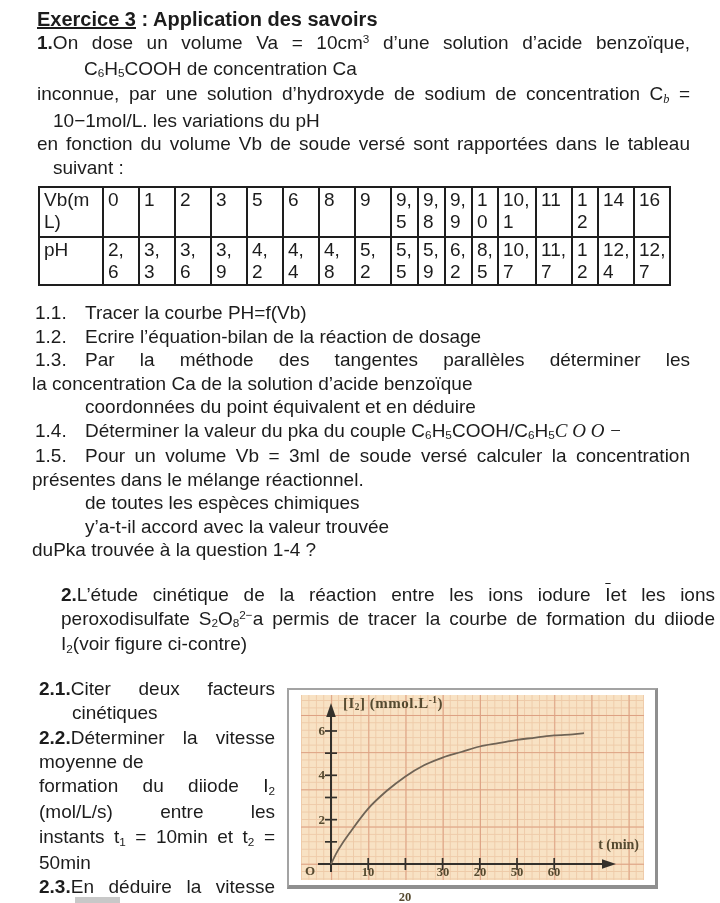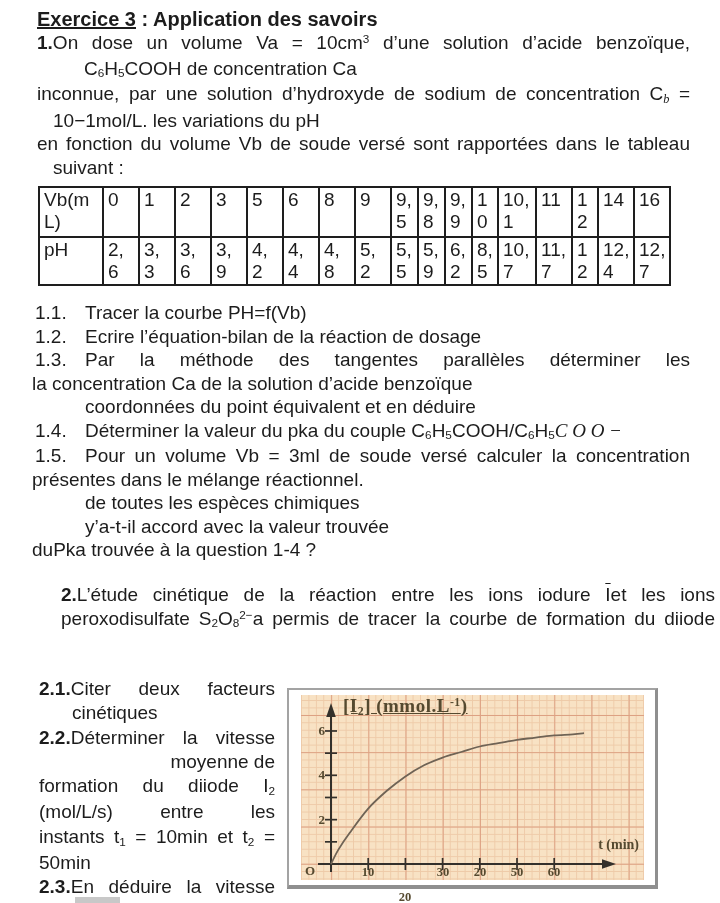--- a/index.html
+++ b/index.html
@@ -27,39 +27,39 @@
   .q .ln{position:relative;line-height:23.5px;min-height:23.5px;}
   .qnum{position:absolute;left:3px;top:0;font-weight:400;}
   .qtxt{padding-left:53px;display:block;}
   .cont{padding-left:53px;}
   
   table{border-collapse:collapse;table-layout:fixed;}
   td{border:2px solid #1e1e1e;vertical-align:top;text-align:left;
      padding:1px 2px 1px 4px;line-height:22px;white-space:pre-line;font-size:19px;}
   
   .lc .ln{line-height:24.3px;min-height:24.3px;}
-  .lc-center{text-align:right;}
+  .lc-center{text-align:left;}
   .lc-ind{padding-left:33px;}
   
   .chart{left:287px;top:688px;width:371px;height:201px;background:#fff;
          border:2px solid var(--frame);border-bottom:4px solid var(--frame-dark);border-right:3px solid var(--frame-dark);
          padding:5px 12px 7px 12px;}
   .plot{position:relative;width:343px;height:185px;background:
       linear-gradient(to right, var(--grid-major) 1px, transparent 1px) -7px 0 / 37.2px 100%,
       linear-gradient(to bottom, var(--grid-major) 1px, transparent 1px) 0 20px / 100% 37.2px,
       linear-gradient(to right, var(--grid-minor) 1px, transparent 1px) 0 0 / 7.44px 100%,
       linear-gradient(to bottom, var(--grid-minor) 1px, transparent 1px) 0 5px / 100% 7.44px,
       var(--chart-bg);}
   .plot svg{position:absolute;left:0;top:0;}
   .ax{stroke:var(--axis);stroke-width:2;}
   .tk{stroke:var(--axis);stroke-width:1.7;}
   .ah{fill:var(--axis);}
   .crv{fill:none;stroke:var(--curve);stroke-width:1.8;}
   .clab{position:absolute;font-family:"Liberation Serif",serif;font-weight:700;color:var(--chart-text);}
-  .ylab{left:42px;top:0px;font-size:19px;letter-spacing:.5px;text-decoration:underline;}
+  .ylab{left:42px;top:0px;font-size:15px;letter-spacing:.5px;}
   .xlab{left:238px;top:142px;width:100px;text-align:right;font-size:14px;}
   .olab{left:4px;top:168px;font-size:13px;}
   .yt{width:24px;text-align:right;font-size:13px;}
   .xt{width:24px;text-align:center;font-size:12.5px;top:170px;}
   .artifact{left:75px;top:897px;width:45px;height:6px;background:#c8c8c8;}
 </style>
 </head>
 <body>
 
 <div class="page">
@@ -189,20 +189,21 @@
       </div>
     <div class="ln"><span>présentes dans le mélange réactionnel.</span></div>
     <div class="ln cont"><span>de toutes les espèces chimiques</span></div>
     <div class="ln cont"><span>y’a-t-il accord avec la valeur trouvée</span></div>
     <div class="ln"><span>duPka trouvée à la question 1-4 ?</span></div>
   </div>
 
   <div class="abs blk" style="left:36px;top:583px;width:654px;margin-left:25px;">
     <div class="ln just"><span class="b">2.</span><span>L’étude cinétique de la réaction entre les ions iodure </span><span class="ov">I</span><span>et les ions</span></div>
     <div class="ln just"><span>peroxodisulfate S</span><span class="sb">2</span><span>O</span><span class="sb">8</span><span class="sp">2−</span><span>a permis de tracer la courbe de formation du diiode</span></div>
+    <div class="ln"><span>I</span><span class="sb">2</span><span>(voir figure ci-contre)</span></div>
   </div>
 
   <div class="abs lc" style="left:39px;top:677px;width:236px;">
     <div class="ln just"><span class="b">2.1.</span><span><span>Citer deux facteurs</span></span></div>
     <div class="ln lc-ind"><span>cinétiques</span></div>
     <div class="ln just"><span class="b">2.2.</span><span><span>Déterminer la vitesse</span></span></div>
     <div class="ln lc-center"><span>moyenne de</span></div>
     <div class="ln just"><span>formation du diiode I</span><span class="sb">2</span></div>
     <div class="ln just"><span>(mol/L/s) entre les</span></div>
     <div class="ln just"><span>instants t</span><span class="sb">1</span><span> = 10min et t</span><span class="sb">2</span><span> =</span></div>

